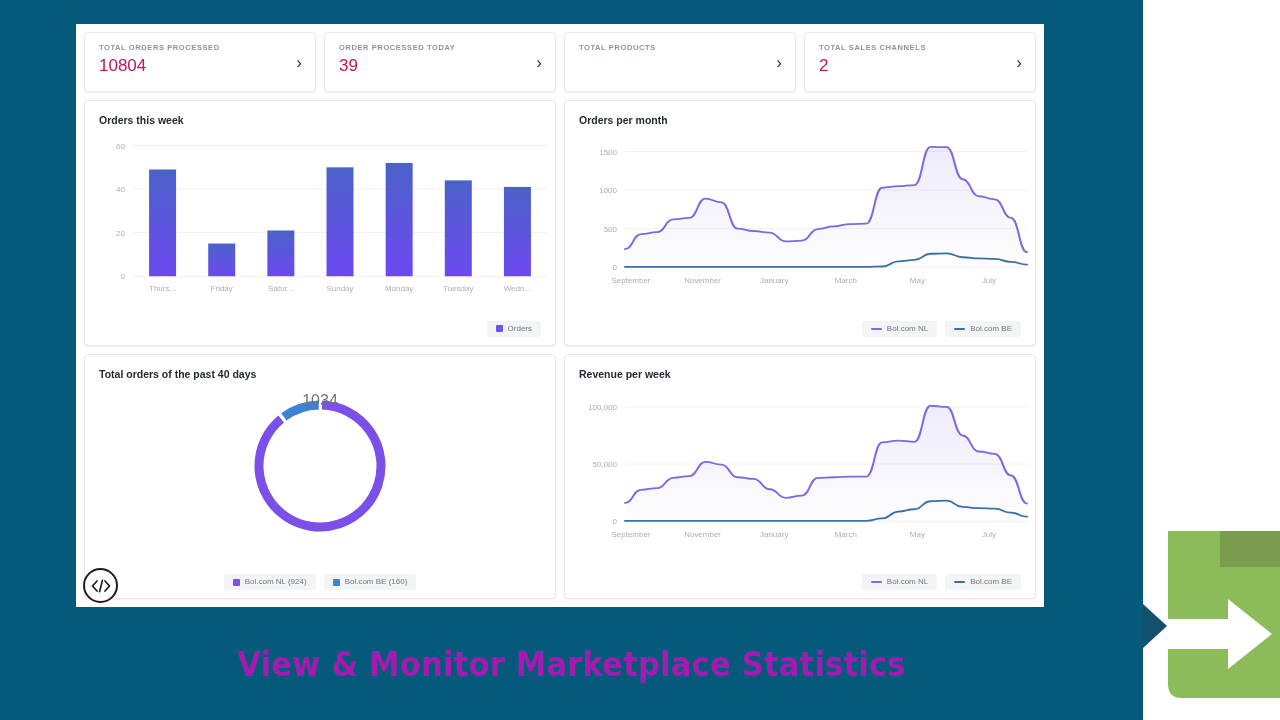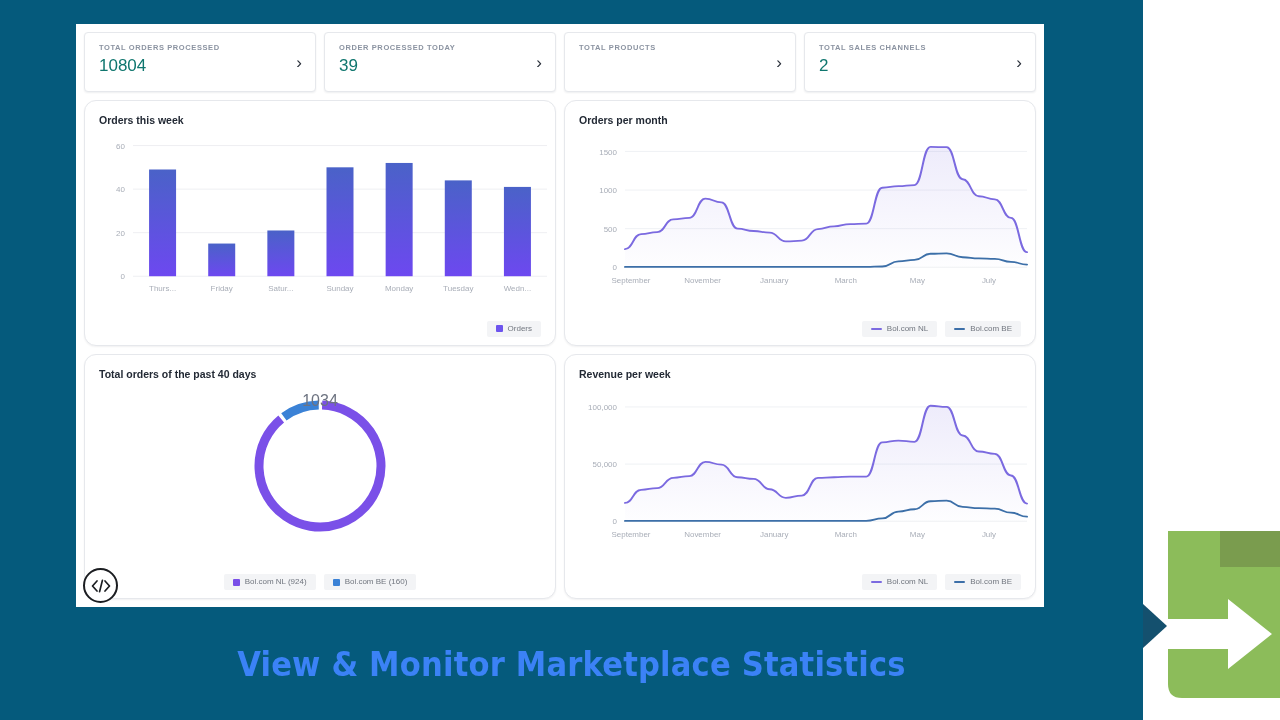--- a/index.html
+++ b/index.html
@@ -36,33 +36,33 @@
     box-shadow:0 1px 2px rgba(16,24,40,.07);
     padding:9px 14px 0 14px;
     position:relative;
     display:flex; flex-direction:column; justify-content:flex-start;
   }
   .stat-label{
     font-size:7.5px; font-weight:700; letter-spacing:.6px;
     color:#8b93a1; text-transform:uppercase; line-height:11px;
   }
   .stat-value{
-    font-size:17px; font-weight:400; color:#0f766e; line-height:24px;
+    font-size:17px; font-weight:400; color:#be185d; line-height:24px;
     margin-top:1px;
   }
   .stat-chevron{
     position:absolute; right:13px; top:50%; transform:translateY(-50%);
     font-size:17px; color:#2b313c; font-weight:400; line-height:1;
   }
   
   .panels{ display:flex; flex-direction:column; gap:8px; flex:1; }
   .panel-row{ display:flex; gap:8px; flex:1; }
   .panel{
     flex:1; background:#fff;
-    border:1px solid #e6e8ec; border-radius:12px;
+    border:1px solid #e6e8ec; border-radius:4px;
     box-shadow:0 1px 2px rgba(16,24,40,.06);
     padding:12px 24px 10px 14px;
     position:relative; overflow:hidden;
   }
   .panel-title{
     font-size:10.5px; font-weight:700; color:#232a35; line-height:14px;
     margin-bottom:2px;
   }
   .chart-area{ position:absolute; left:0; right:0; top:32px; bottom:28px; }
   .chart-area svg{ width:100%; height:100%; display:block; }
@@ -97,21 +97,21 @@
     z-index:5;
   }
   .code-badge svg{ display:block; }
   
   .banner{
     position:absolute; left:0; top:607px; width:1143px; height:113px;
     display:flex; align-items:center; justify-content:center;
   }
   .banner-text{
     font-family:"DejaVu Sans Condensed","Liberation Sans", sans-serif;
-    font-size:34px; font-weight:700; color:#3b82f6;
+    font-size:34px; font-weight:700; color:#a21caf;
     letter-spacing:.2px; white-space:nowrap;
   }
   
   .green-graphic{
     position:absolute; left:1168px; top:523px; width:160px; height:175px;
   }
   .green-graphic svg{ display:block; }
 </style>
 </head>
 <body>

